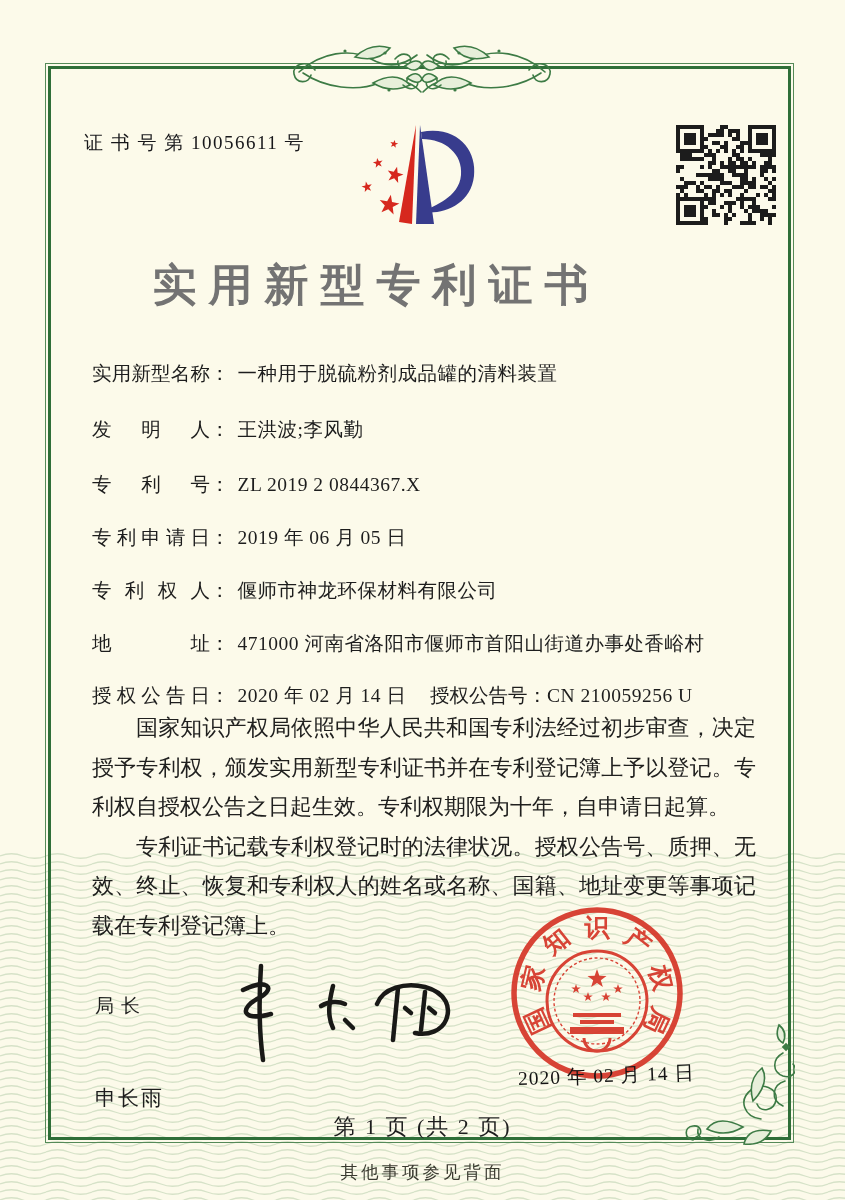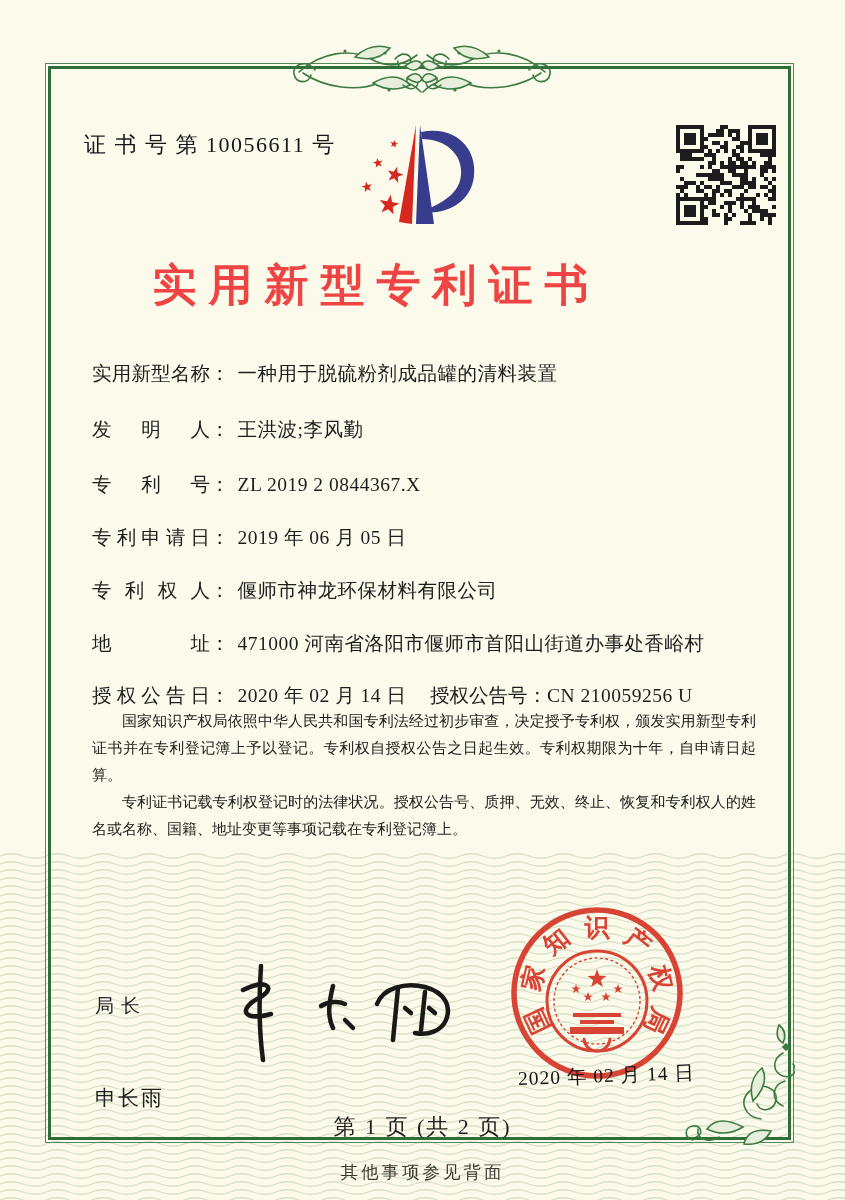--- a/index.html
+++ b/index.html
@@ -8,37 +8,37 @@
     background:#fcfaea;overflow:hidden;
     font-family:"Liberation Serif","DejaVu Serif",serif;color:#1d1d1d;
   }
   
   .frame{
     position:absolute;left:48px;top:66px;width:737px;height:1068px;
     border:3px solid #2f6e38;outline:1px solid #558a58;outline-offset:2px;
     pointer-events:none;z-index:2;
   }
   .cert-no{
-    position:absolute;left:84px;top:130px;font-size:22px;letter-spacing:1.5px;
+    position:absolute;left:84px;top:130px;font-size:19px;letter-spacing:1.5px;
     z-index:5;color:#17171a;
   }
   .title{
     position:absolute;left:0;top:256px;width:753px;text-align:center;
-    font-size:44px;font-weight:bold;letter-spacing:12px;z-index:5;color:#ef4444;
+    font-size:44px;font-weight:bold;letter-spacing:12px;z-index:5;color:#737373;
   }
   .fields{position:absolute;left:92px;top:360px;width:668px;font-size:19.5px;z-index:5;}
   .frow{position:absolute;left:0;white-space:nowrap;}
   .flabel{display:inline-block;width:118px;text-align:justify;text-align-last:justify;vertical-align:bottom;}
   .fcolon{display:inline-block;margin-right:8px;}
   .fvalue{letter-spacing:0.5px;}
   .grant{position:absolute;left:338px;top:0;white-space:nowrap;}
   .glabel{margin-right:0;}
   .paras{
     position:absolute;left:92px;top:708px;width:664px;z-index:5;
-    font-size:15px;line-height:1.8;text-align:justify;color:#20201f;
+    font-size:22px;line-height:1.8;text-align:justify;color:#20201f;
   }
   .paras p{margin:0;text-indent:2em;}
   .director-title{position:absolute;left:95px;top:993px;font-size:19px;letter-spacing:7px;z-index:6;}
   .director-name{position:absolute;left:95px;top:1036px;font-size:21px;letter-spacing:2px;z-index:6;margin-top:48px;}
   .signature{position:absolute;left:215px;top:956px;width:255px;height:115px;z-index:6;}
   .seal{position:absolute;left:509px;top:905px;width:176px;height:176px;z-index:4;opacity:.92;}
   .seal .ring-text span{
     position:absolute;font-size:25px;font-weight:bold;color:#d53527;
     font-family:"Liberation Serif",serif;
   }

